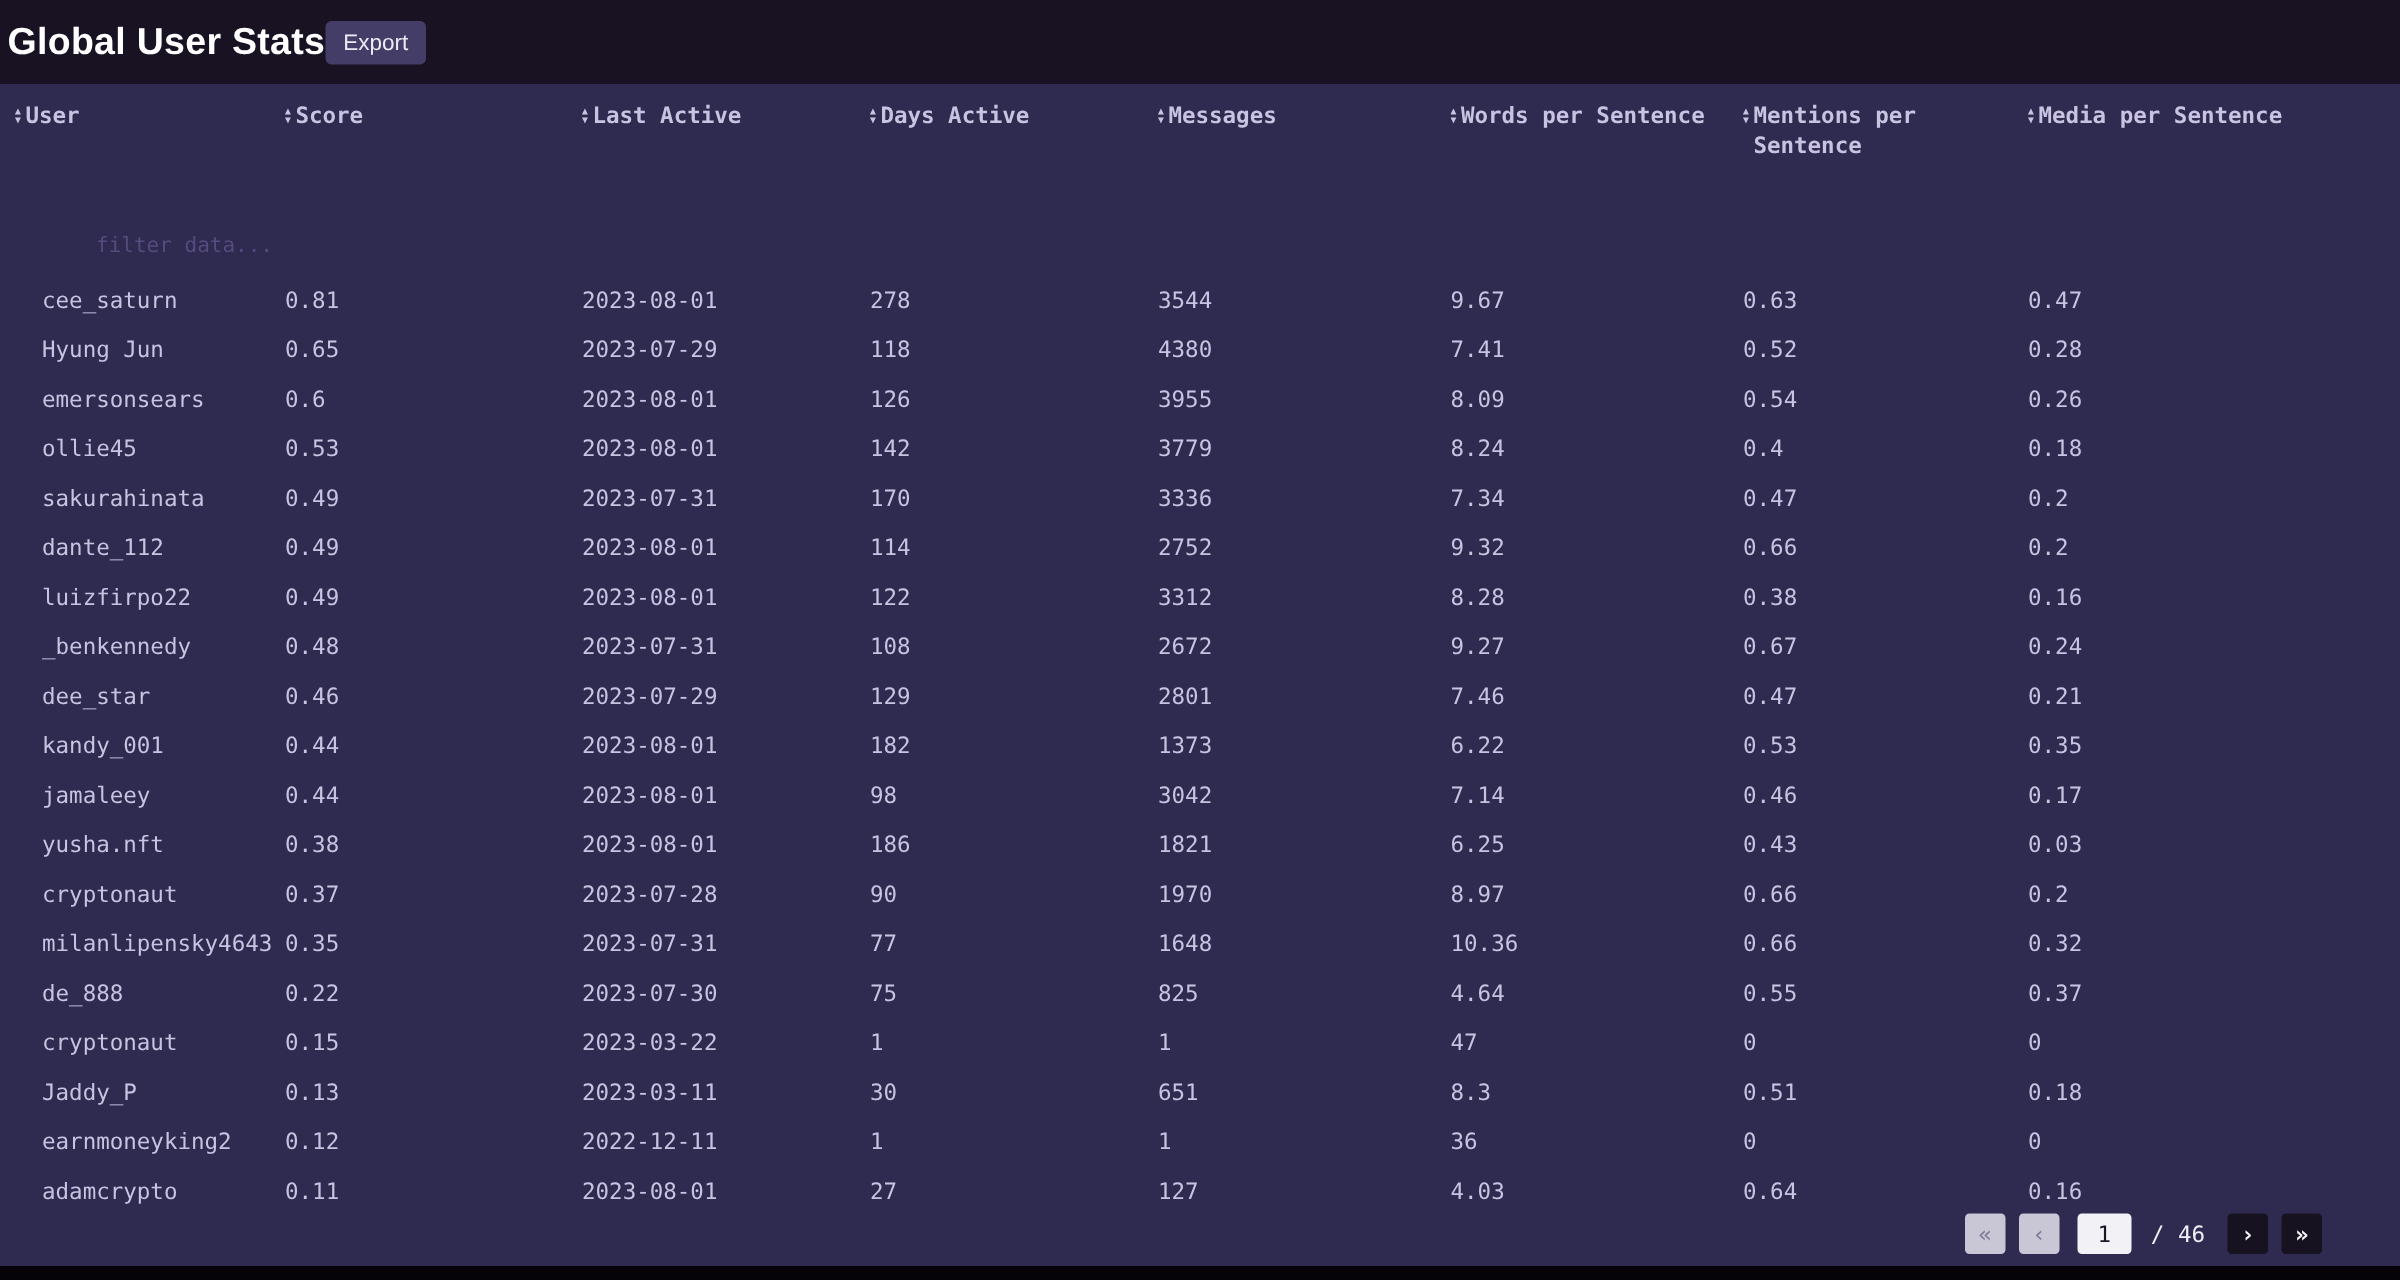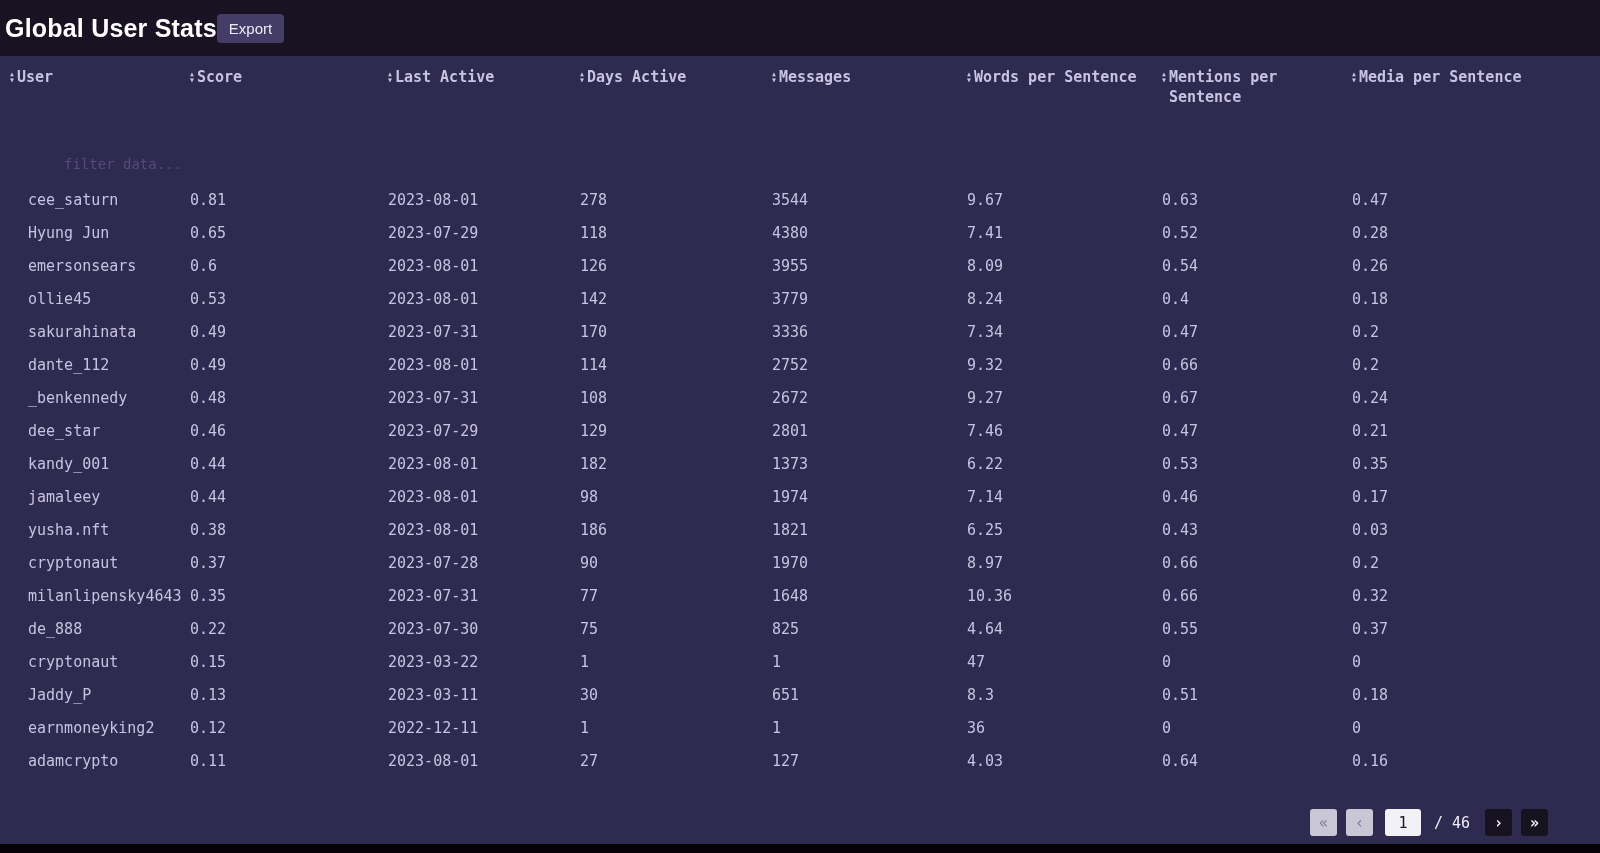--- a/index.html
+++ b/index.html
@@ -257,20 +257,30 @@
           <td>dante_112</td>
           <td>0.49</td>
           <td>2023-08-01</td>
           <td>114</td>
           <td>2752</td>
           <td>9.32</td>
           <td>0.66</td>
           <td>0.2</td>
         </tr>
         <tr>
+          <td>luizfirpo22</td>
+          <td>0.49</td>
+          <td>2023-08-01</td>
+          <td>122</td>
+          <td>3312</td>
+          <td>8.28</td>
+          <td>0.38</td>
+          <td>0.16</td>
+        </tr>
+        <tr>
           <td>_benkennedy</td>
           <td>0.48</td>
           <td>2023-07-31</td>
           <td>108</td>
           <td>2672</td>
           <td>9.27</td>
           <td>0.67</td>
           <td>0.24</td>
         </tr>
         <tr>
@@ -291,21 +301,21 @@
           <td>1373</td>
           <td>6.22</td>
           <td>0.53</td>
           <td>0.35</td>
         </tr>
         <tr>
           <td>jamaleey</td>
           <td>0.44</td>
           <td>2023-08-01</td>
           <td>98</td>
-          <td>1974</td>
+          <td>3042</td>
           <td>7.14</td>
           <td>0.46</td>
           <td>0.17</td>
         </tr>
         <tr>
           <td>yusha.nft</td>
           <td>0.38</td>
           <td>2023-08-01</td>
           <td>186</td>
           <td>1821</td>

